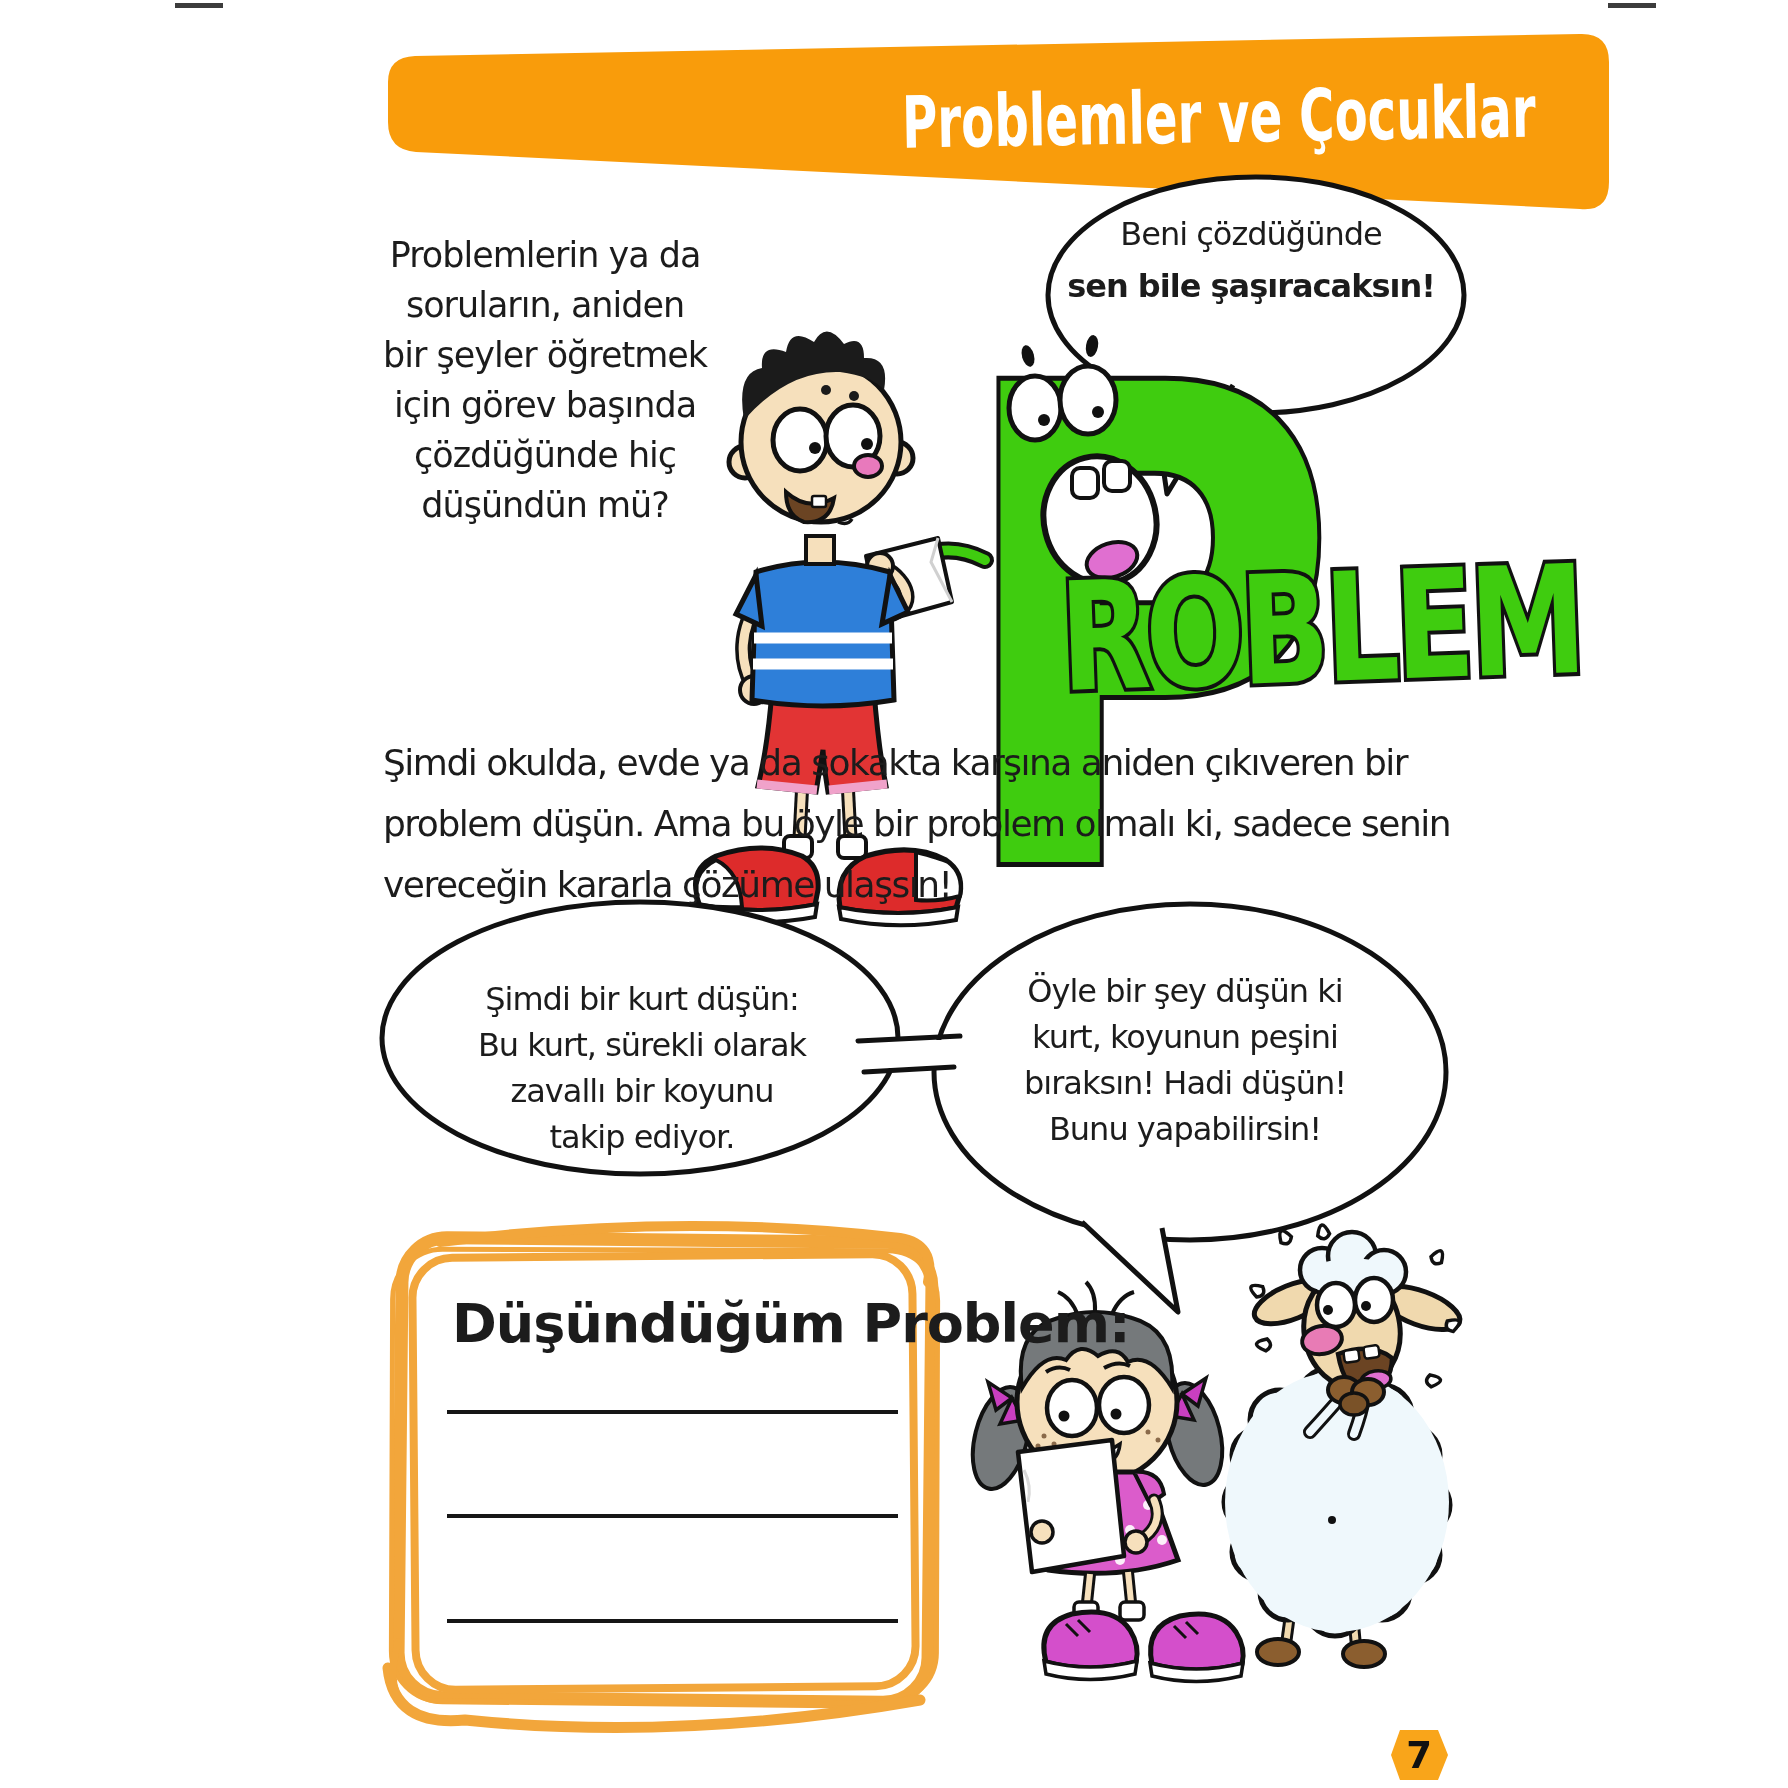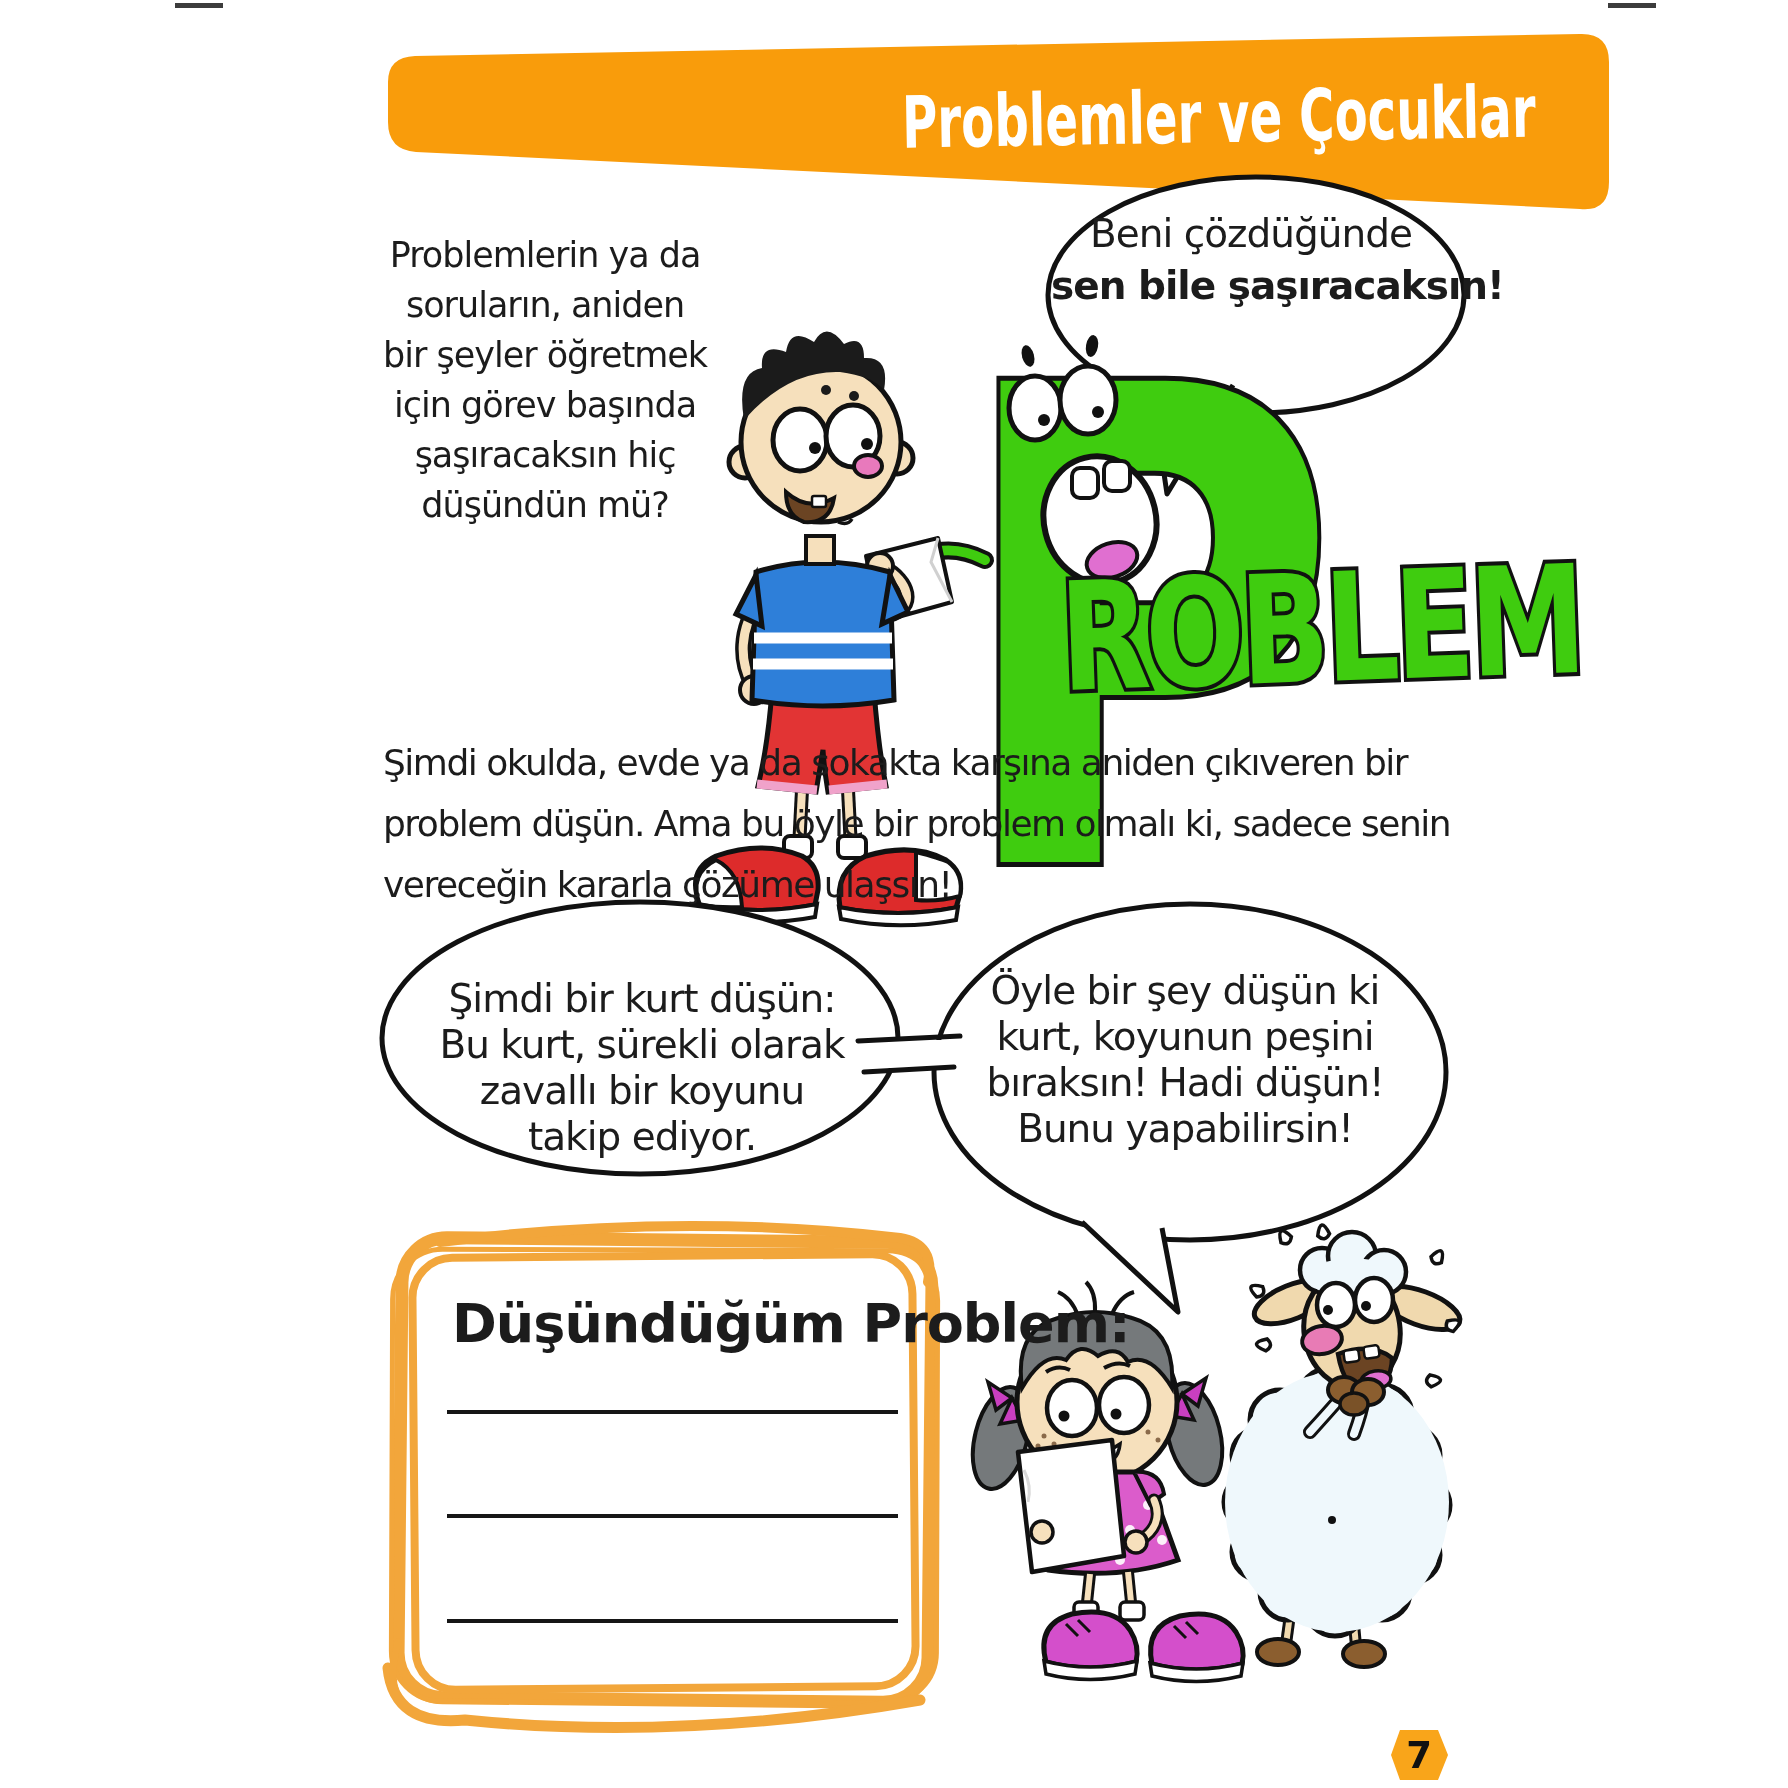--- a/index.html
+++ b/index.html
@@ -7,21 +7,21 @@
         font-family:"DejaVu Sans", sans-serif;color:#1c1c1c;}
   .abs{position:absolute;}
   svg{display:block;}
   .crop{position:absolute;height:5px;width:48px;background:#3c3c3c;top:3px;}
   .banner-title{position:absolute;left:770px;top:76px;width:800px;text-align:center;
     font-size:72px;font-weight:bold;color:#ffffff;letter-spacing:0px;white-space:nowrap;
     transform:rotate(-1deg) scaleX(0.67);transform-origin:50% 50%;z-index:3;}
   .para{position:absolute;z-index:3;white-space:nowrap;}
   .intro{left:383px;top:230px;font-size:35px;line-height:50px;letter-spacing:-1px;text-align:center;}
   .bodytext{left:383px;top:732px;font-size:36px;line-height:61px;letter-spacing:-1.5px;}
-  .bubbletext{position:absolute;z-index:3;text-align:center;font-size:39px;line-height:46px;
+  .bubbletext{position:absolute;z-index:3;text-align:center;font-size:32px;line-height:46px;
     letter-spacing:-1px;white-space:nowrap;}
   .bt-top{left:1051px;top:208px;width:400px;line-height:52px;}
   .bt-left{left:412px;top:976px;width:460px;}
   .bt-right{left:952px;top:968px;width:466px;}
   .bold{font-weight:bold;}
   .boxlabel{position:absolute;left:452px;top:1292px;font-size:54px;font-weight:bold;
     letter-spacing:-1px;z-index:3;white-space:nowrap;}
   .answer-line{position:absolute;left:447px;width:451px;height:4px;background:#161616;z-index:3;}
 </style>
 </head>
@@ -258,21 +258,21 @@
     </g>
   </svg>
 
   <div class="banner-title">Problemler ve Çocuklar</div>
 
   <div class="para intro">
     <div>Problemlerin ya da</div>
     <div>soruların, aniden</div>
     <div>bir şeyler öğretmek</div>
     <div>için görev başında</div>
-    <div>şaşıracaksın hiç</div>
+    <div>çözdüğünde hiç</div>
     <div>düşündün mü?</div>
   </div>
 
   <div class="bubbletext bt-top">
     <div>Beni çözdüğünde</div>
     <div class="bold">sen bile şaşıracaksın!</div>
   </div>
 
   <div class="para bodytext">
     <div>Şimdi okulda, evde ya da sokakta karşına aniden çıkıveren bir</div>

